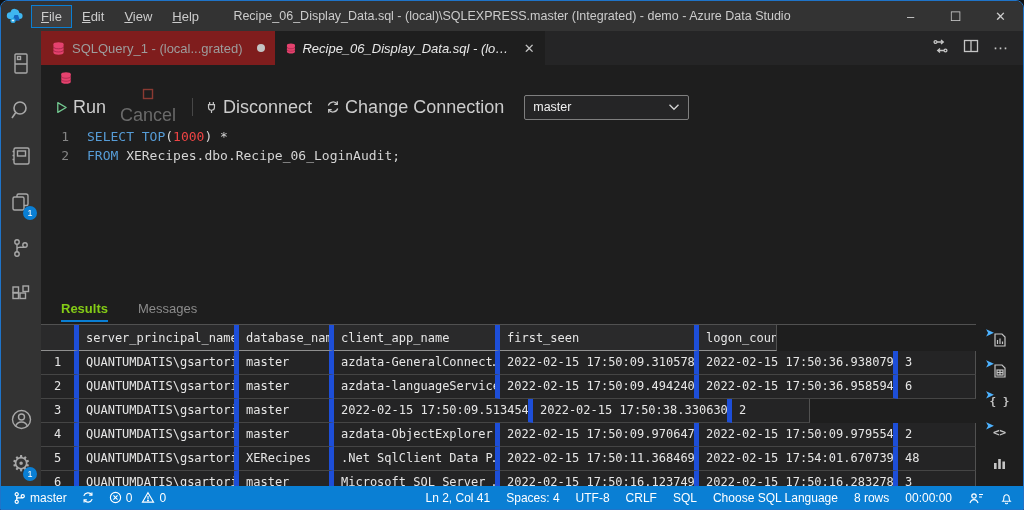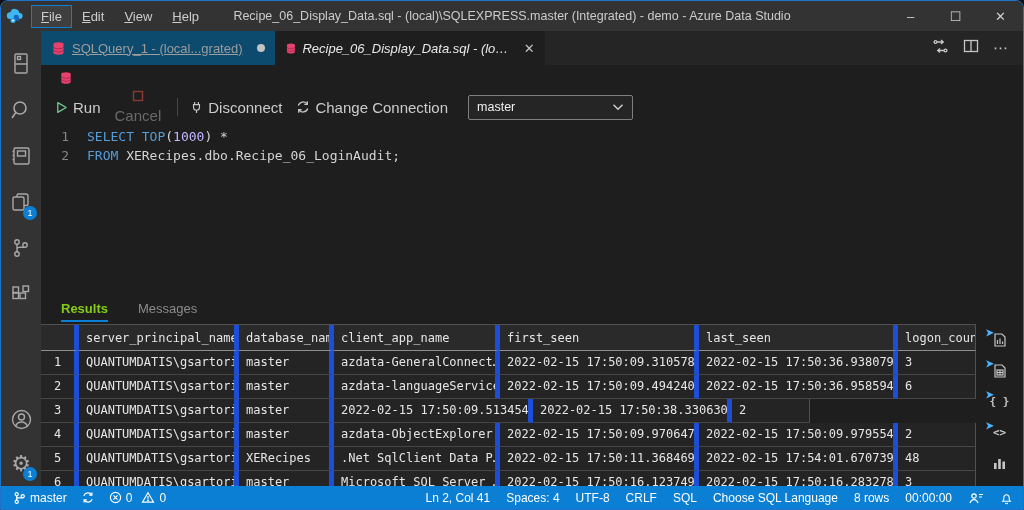--- a/index.html
+++ b/index.html
@@ -26,42 +26,42 @@
   .act-spacer { flex:1; }
   .badge { position:absolute; right:4px; bottom:5px; min-width:14px; height:14px; border-radius:8px; background:#0a7fd4;
            color:#fff; font-size:9px; display:flex; align-items:center; justify-content:center; padding:0 3px; }
   .gear-glyph { font-size:22px; color:#a8a8a8; line-height:1; }
 
   .content { flex:1; display:flex; flex-direction:column; min-width:0; }
 
   
   .tabstrip { height:34px; background:#252526; display:flex; align-items:stretch; flex:0 0 34px; }
   .tab { display:flex; align-items:center; gap:6px; padding:0 10px; font-size:13px; max-width:270px; }
-  .tab.inactive { background:#0c4a6e; color:#9d9d9d;text-decoration:underline; }
+  .tab.inactive { background:#7f1d1d; color:#9d9d9d; }
   .tab.active { background:#1e1e1e; color:#e8e8e8; font-style:italic; }
   .tab .dirty-dot { width:8px; height:8px; border-radius:50%; background:#c4c4c4; margin-left:8px; }
   .tab .close-x { color:#c4c4c4; font-size:13px; margin-left:8px; font-style:normal; }
   .tab-label { white-space:nowrap; overflow:hidden; text-overflow:ellipsis; }
   .tab-actions { margin-left:auto; display:flex; align-items:center; gap:14px; padding-right:14px; color:#c5c5c5; }
 
   
   .breadcrumb { height:26px; display:flex; align-items:center; gap:6px; padding-left:18px; color:#cccccc; font-size:12.5px; background:#1e1e1e; flex:0 0 26px; }
   .querybar { height:32px; display:flex; align-items:center; padding-left:14px; background:#1e1e1e; flex:0 0 32px; }
-  .qb-item { display:flex; align-items:center; gap:5px; font-size:15px; color:#cccccc; margin-right:14px; }
+  .qb-item { display:flex; align-items:center; gap:5px; font-size:18px; color:#cccccc; margin-right:14px; }
   .qb-item.disabled { color:#6a6a6a;flex-direction:column; }
   .qb-sep { width:1px; height:18px; background:#474747; margin:0 12px 0 2px; }
   .db-dropdown { width:165px; height:25px; background:#252526; border:1px solid #7f7f7f; border-radius:2px; display:flex; align-items:center;
                  color:#f0f0f0; font-size:12.5px; padding:0 8px; margin-left:6px; justify-content:space-between; }
 
   
   .code-area { flex:1; background:#1e1e1e; padding-top:4px; font-family:"DejaVu Sans Mono", monospace; font-size:13px; min-height:0; }
   .code-line { display:flex; height:19px; line-height:19px; }
   .gutter { width:46px; text-align:right; padding-right:18px; color:#858585; }
   .tok-kw { color:#569cd6; }
-  .tok-num { color:#c4b5fd; }
+  .tok-num { color:#ef4444; }
   .tok-pl { color:#d4d4d4; }
 
   
   .results-tabs { height:34px; display:flex; align-items:flex-end; gap:30px; padding-left:20px; background:#1e1e1e; flex:0 0 34px; }
   .rtab { font-size:13px; padding-bottom:8px; position:relative; }
   .rtab.active { color:#84cc16; font-weight:bold; }
   .rtab.active::after { content:""; position:absolute; left:0; right:0; bottom:2px; height:2px; background:#0a7fd4; }
   .rtab.inactive { color:#8b8b8b; }
 
   .results-body { flex:1; display:flex; background:#1e1e1e; min-height:0; }
@@ -288,21 +288,20 @@
       </div>
 
       <div class="results-body">
         <div class="grid">
           <div class="grid-header">
             <div class="gcell hcell corner c-rn"></div>
           <div class="gcell hcell col0">server_principal_name</div>
               <div class="gcell hcell col1">database_name</div>
               <div class="gcell hcell col2">client_app_name</div>
               <div class="gcell hcell col3">first_seen</div>
-              <div class="gcell hcell col4">last_seen</div>
               <div class="gcell hcell col5">logon_count</div>
             </div>
           <div>
               <div class="grow">
                 <div class="gcell rownum c-rn">1</div>
                 <div class="gcell col0">QUANTUMDATIS\gsartori</div>
                 <div class="gcell col1">master</div>
                 <div class="gcell col2">azdata-GeneralConnect…</div>
                 <div class="gcell col3">2022-02-15 17:50:09.3105782</div>
                 <div class="gcell col4">2022-02-15 17:50:36.9380798</div>

